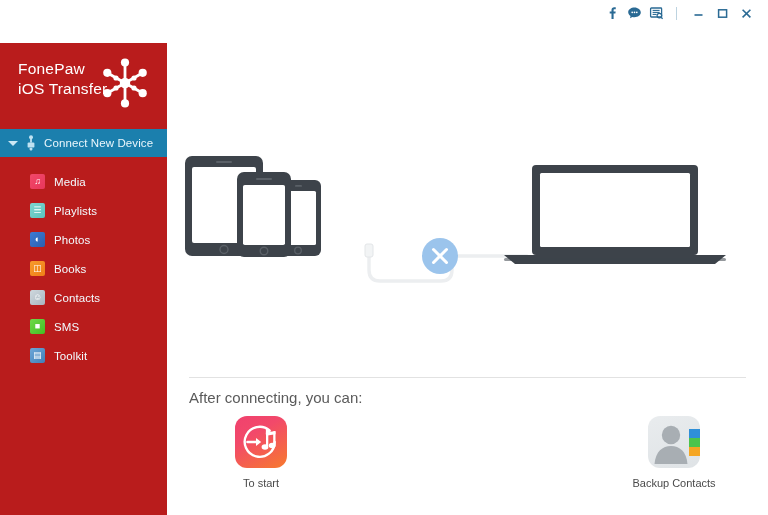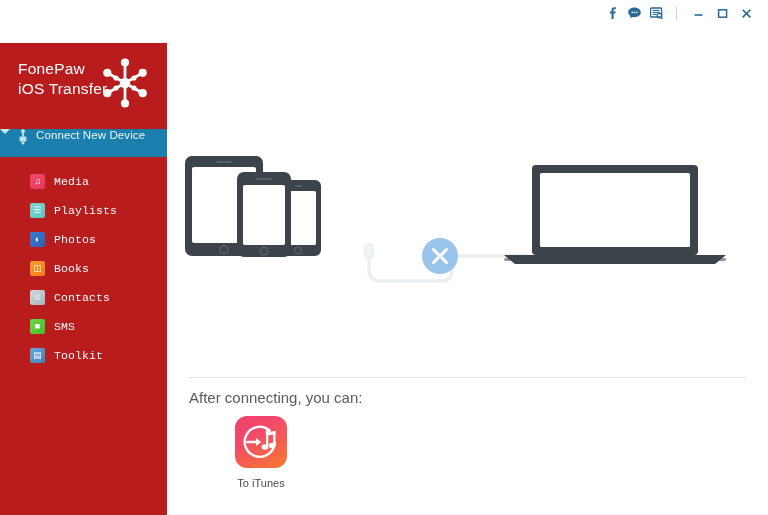--- a/index.html
+++ b/index.html
@@ -32,21 +32,22 @@
     letter-spacing:0.2px;
     font-weight:400;
   }
   #brand .logo {
     position:absolute; right:16px; top:14px;
     width:52px; height:52px;
   }
   .nav-top {
     height:28px;
     background:#1b7fad;
-    display:flex; align-items:flex-start;
+    display:flex; align-items:center;
+    padding-left:8px;
     position:relative;
   }
   .nav-top .caret {
     width:0;height:0;
     border-left:5px solid transparent;
     border-right:5px solid transparent;
     border-top:5px solid #cbe8f5;
     margin-right:6px;
   }
   .nav-top .connector-icon { width:14px; height:16px; margin-right:6px; position:relative; }
@@ -57,21 +58,21 @@
   .nav-item {
     height:29px;
     display:flex; align-items:center;
     padding-left:30px;
   }
   .nav-item .ico {
     width:15px; height:15px; border-radius:2px;
     margin-right:9px; flex:0 0 15px;
     position:relative; overflow:hidden;
   }
-  .nav-item .lbl { color:#f2fbff; font-size:11.5px; letter-spacing:0.1px;font-family:Liberation Mono, monospace; }
+  .nav-item .lbl { color:#f2fbff; font-size:11.5px; letter-spacing:0.1px; }
 
   
   .ico-media{ background:linear-gradient(135deg,#f2496a,#e8365a); }
   .ico-playlists{ background:linear-gradient(135deg,#7fd4d0,#5bc3bd); }
   .ico-photos{ background:linear-gradient(135deg,#3d7bd6,#2b5fae); }
   .ico-books{ background:linear-gradient(135deg,#f79b2c,#ef7e18); }
   .ico-contacts{ background:linear-gradient(135deg,#cfd8de,#a9b6bf); }
   .ico-sms{ background:linear-gradient(135deg,#6fd84a,#43bf22); }
   .ico-toolkit{ background:linear-gradient(135deg,#6ea7d8,#3f7fb8); }
   .ico .glyph{
@@ -347,24 +348,36 @@
               <path d="M21 22 l5.2 4 -5.2 4 z" fill="#ffffff"></path>
               <g fill="#ffffff">
                 <rect x="31" y="16.5" width="2.3" height="14" rx="1.1"></rect>
                 <rect x="38.2" y="15" width="2.3" height="14" rx="1.1"></rect>
                 <path d="M31 16.5 L40.5 15 L40.5 18.2 L31 19.7 Z"></path>
                 <ellipse cx="30" cy="31" rx="3.4" ry="2.7"></ellipse>
                 <ellipse cx="37.2" cy="29.5" rx="3.4" ry="2.7"></ellipse>
               </g>
             </svg>
           </div>
-          <div class="cap">To iTunes</div>
+          <div class="cap">To start</div>
         </div>
 
 
 
+        <div class="action">
+          <div class="tile tile-backup">
+            <svg viewBox="0 0 52 52" width="52" height="52" aria-hidden="true">
+              <circle cx="23" cy="19" r="9.2" fill="#a8aeb3"></circle>
+              <path d="M6.5 48 C7.5 35.5 14.5 30 23 30 C31.5 30 38.5 35.5 39.5 48 Z" fill="#a8aeb3"></path>
+              <rect x="41" y="13" width="11" height="9" fill="#2f8fd8"></rect>
+              <rect x="41" y="22" width="11" height="9" fill="#4cc44c"></rect>
+              <rect x="41" y="31" width="11" height="9" fill="#f5a623"></rect>
+            </svg>
+          </div>
+          <div class="cap">Backup Contacts</div>
+        </div>
 
 
       </div>
     </div>
 
   </div>
 </div>
 
 </body></html>

